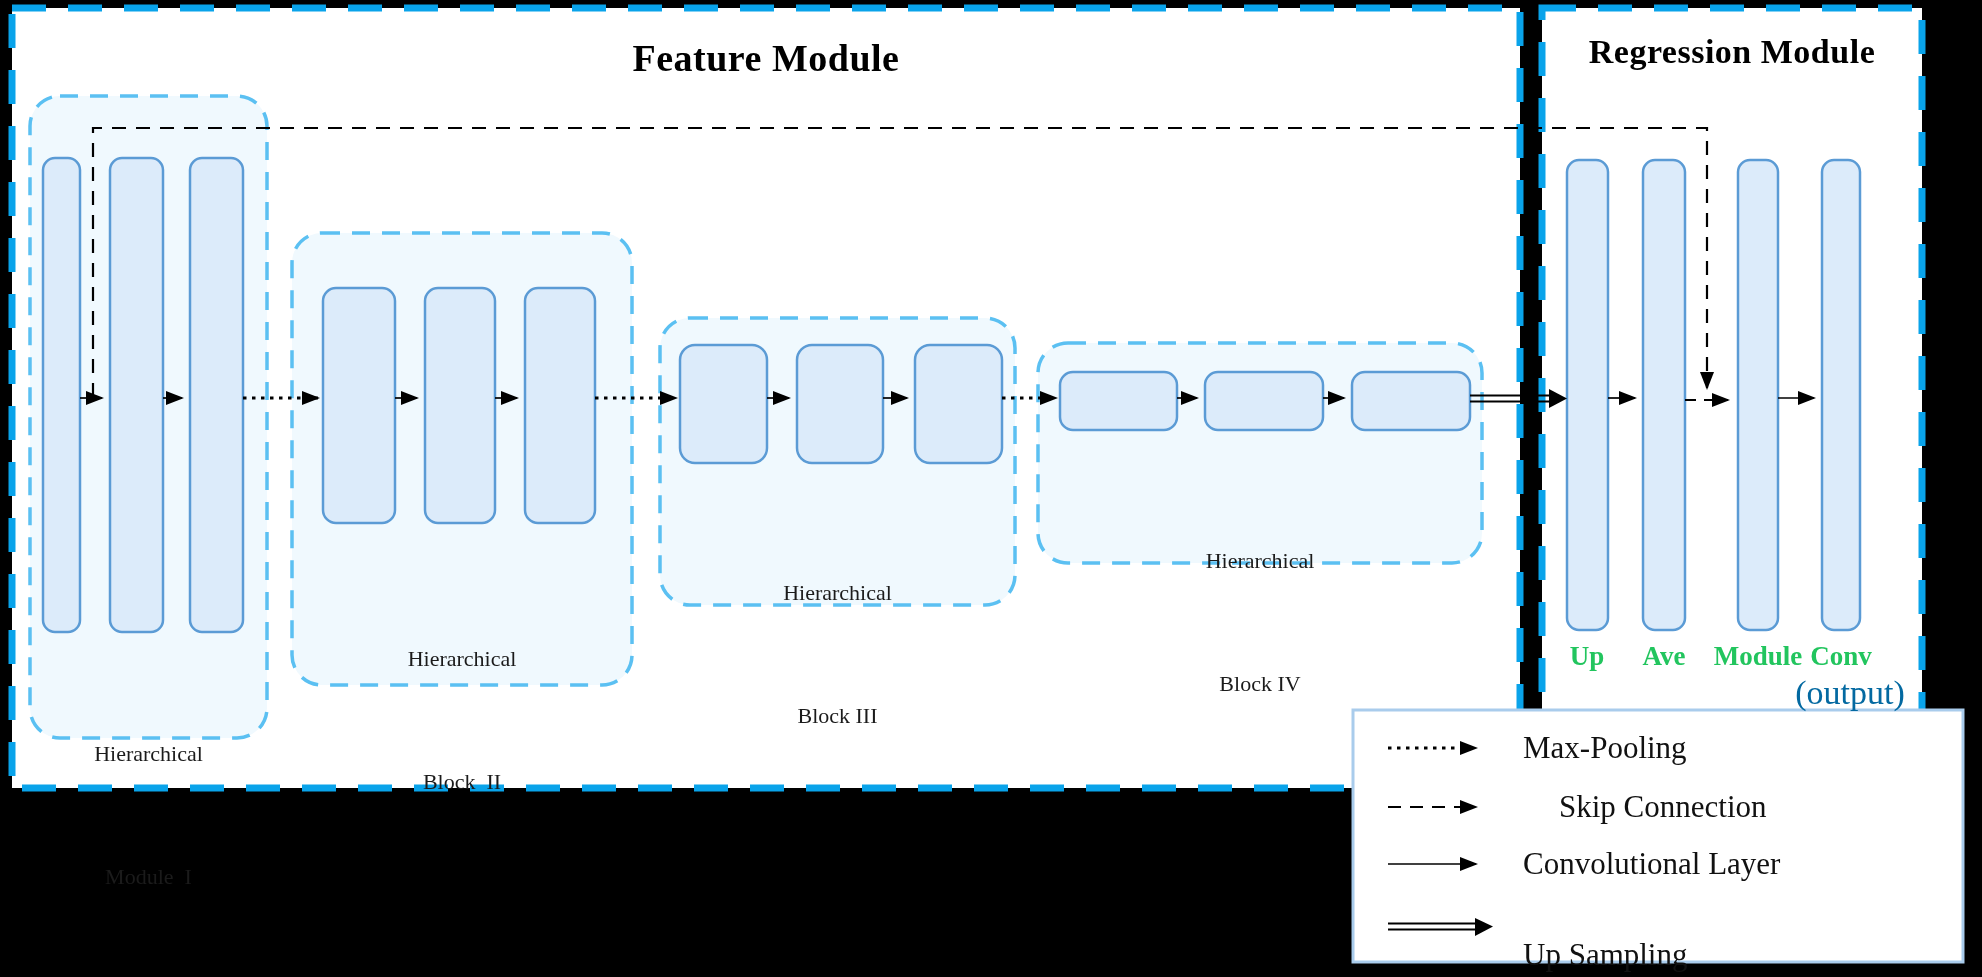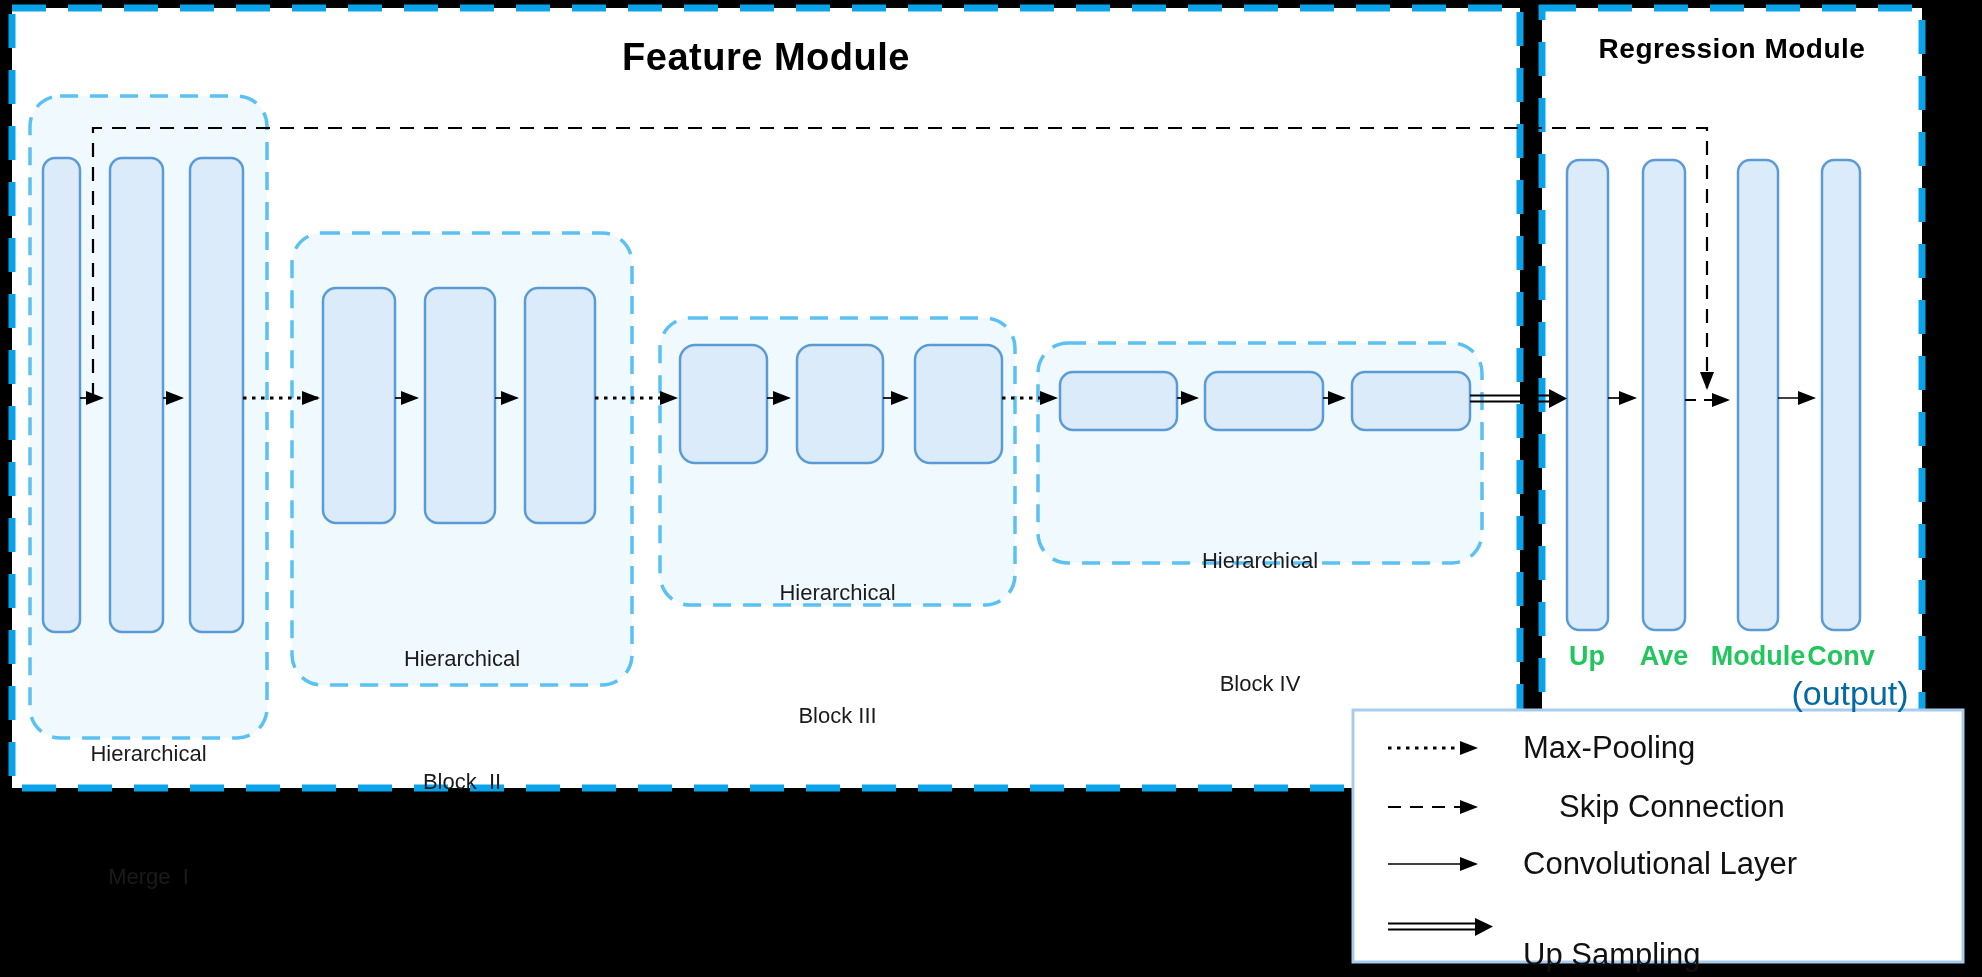--- a/index.html
+++ b/index.html
@@ -1,29 +1,29 @@
 <!DOCTYPE html>
 <html><head>
 <meta charset="utf-8">
 <style>
   html,body{margin:0;padding:0;background:#000;}
   #canvas{
     position:relative;
     width:1982px;height:977px;
     background:#000;
     overflow:hidden;
-    font-family:Liberation Sans, sans-serif;
+    font-family:Liberation Serif, serif;
   }
   #diagram-svg{position:absolute;left:0;top:0;z-index:1;}
   .txt{position:absolute;z-index:2;color:#1a1a1a;}
   .module-title{
     text-align:center;font-weight:bold;letter-spacing:.5px;color:#000;
   }
   #feature-title{left:12px;top:36px;width:1508px;font-size:38px;}
-  #regression-title{left:1542px;top:33px;width:380px;font-size:28px;}
+  #regression-title{left:1542px;top:33px;width:380px;font-size:34px;}
   .block-label{
     text-align:center;font-size:22px;line-height:41px;
     white-space:pre;color:#1b1b1b;
   }
   #block1-label{left:30px;top:651px;width:237px;}
   #block2-label{left:292px;top:556px;width:340px;}
   #block3-label{left:660px;top:490px;width:355px;}
   #block4-label{left:1038px;top:458px;width:444px;}
   .reg-label{
     width:100px;text-align:center;font-weight:bold;font-size:27px;color:#22c55e;
@@ -134,21 +134,21 @@
       <path d="M1388,929.5 H1476" fill="none"></path>
       <polygon points="1475,918 1493,926.5 1475,936" fill="#000" stroke="none"></polygon>
     </g>
   </svg>
 
   <div class="txt module-title" id="feature-title">Feature Module</div>
   <div class="txt module-title" id="regression-title">Regression Module</div>
 
   <div class="txt block-label" id="block1-label">
     <div>Hierarchical</div>
-    <div>Merge  I</div>
+    <div>Module  I</div>
   </div>
   <div class="txt block-label" id="block2-label">
     <div>Hierarchical</div>
     <div>Block  II</div>
   </div>
   <div class="txt block-label" id="block3-label">
     <div>Hierarchical</div>
     <div>Block III</div>
   </div>
   <div class="txt block-label" id="block4-label">

